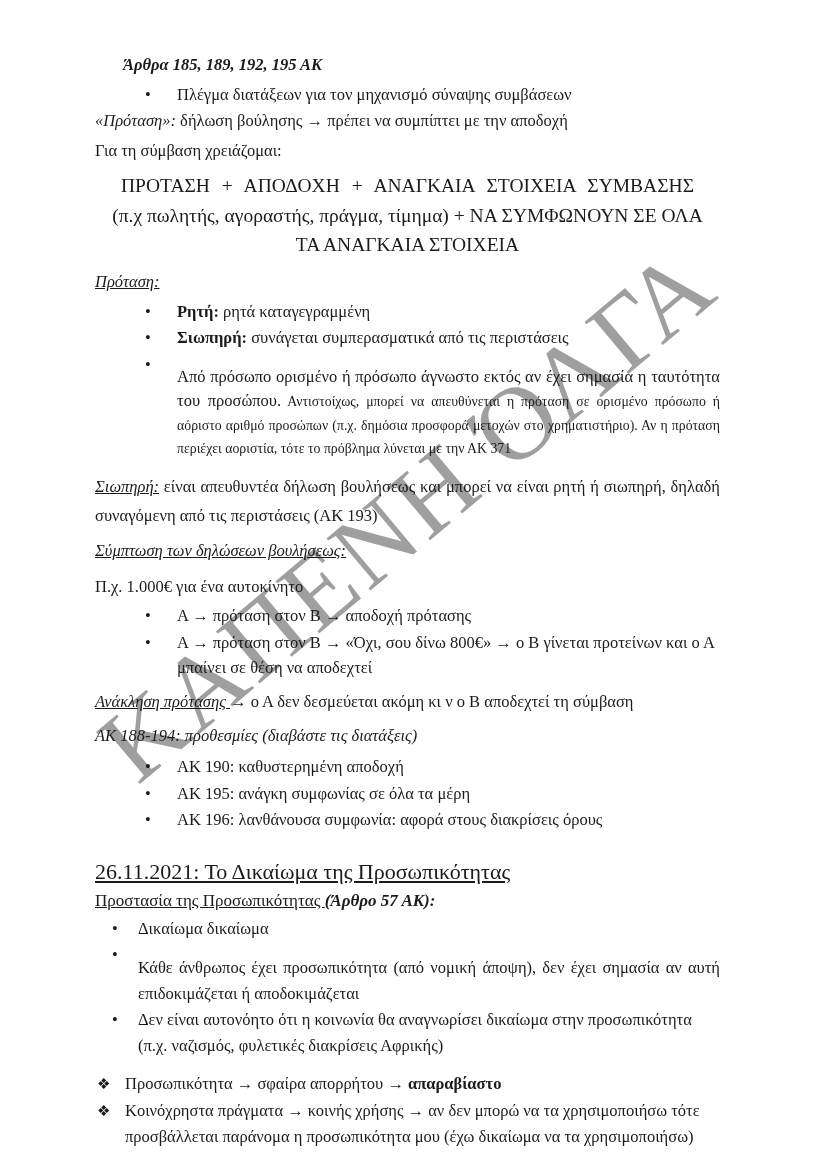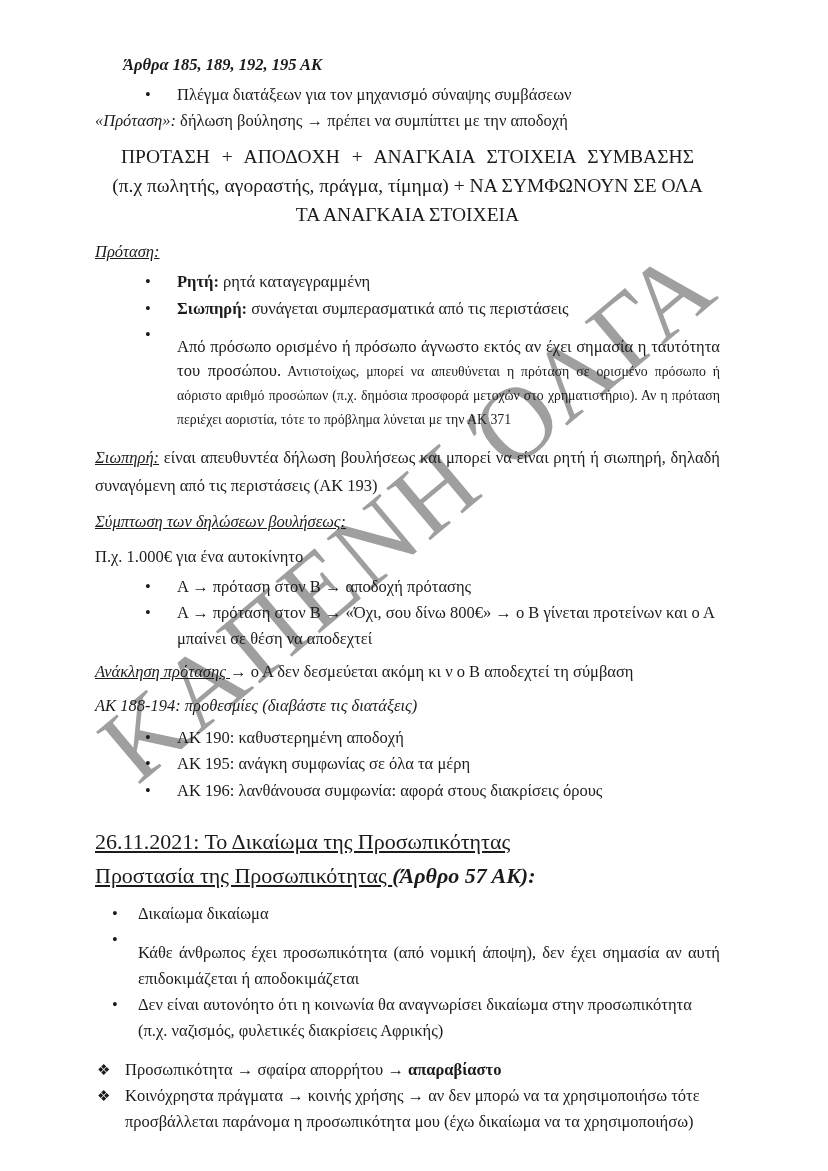--- a/index.html
+++ b/index.html
@@ -65,21 +65,21 @@
   .anaklisi{margin:8px 0 8px 0;}
   .prothesmies{margin:0 0 6px 0;}
   .sec-gap{height:24px;}
   .h2{
     font-size:22px;
     line-height:1.25;
     text-decoration:underline;
     margin:0 0 3px 0;
     font-weight:normal;
   }
-  .subhead{font-size:22px;margin-bottom:8px;}
+  .subhead{font-size:17px;margin-bottom:1px;}
   .group-gap{height:12px;}
   .apo-block{margin-bottom:8px;}
   .apo-small-lh{line-height:1.45;}
 </style>
 </head>
 <body>
 
 <div class="page">
 
   <div class="watermark">ΚΑΠΕΝΗ ΌΛΓΑ</div>
@@ -88,20 +88,21 @@
 
     <p class="bi indent1">Άρθρα 185, 189, 192, 195 ΑΚ</p>
 
     <div class="li l1">
       <span class="mk">•</span>
       <span class="tx">Πλέγμα διατάξεων για τον μηχανισμό σύναψης συμβάσεων</span>
     </div>
 
     <p><span class="it">«Πρόταση»:</span><span> δήλωση βούλησης → πρέπει να συμπίπτει με την αποδοχή</span></p>
 
+    <p>Για τη σύμβαση χρειάζομαι:</p>
 
     <div class="formula">
       <div class="wide">ΠΡΟΤΑΣΗ + ΑΠΟΔΟΧΗ + ΑΝΑΓΚΑΙΑ ΣΤΟΙΧΕΙΑ ΣΥΜΒΑΣΗΣ</div>
       <div>(π.χ πωλητής, αγοραστής, πράγμα, τίμημα) + ΝΑ ΣΥΜΦΩΝΟΥΝ ΣΕ ΟΛΑ</div>
       <div>ΤΑ ΑΝΑΓΚΑΙΑ ΣΤΟΙΧΕΙΑ</div>
     </div>
 
     <p class="iu">Πρόταση:</p>
 
     <div class="li l1">

